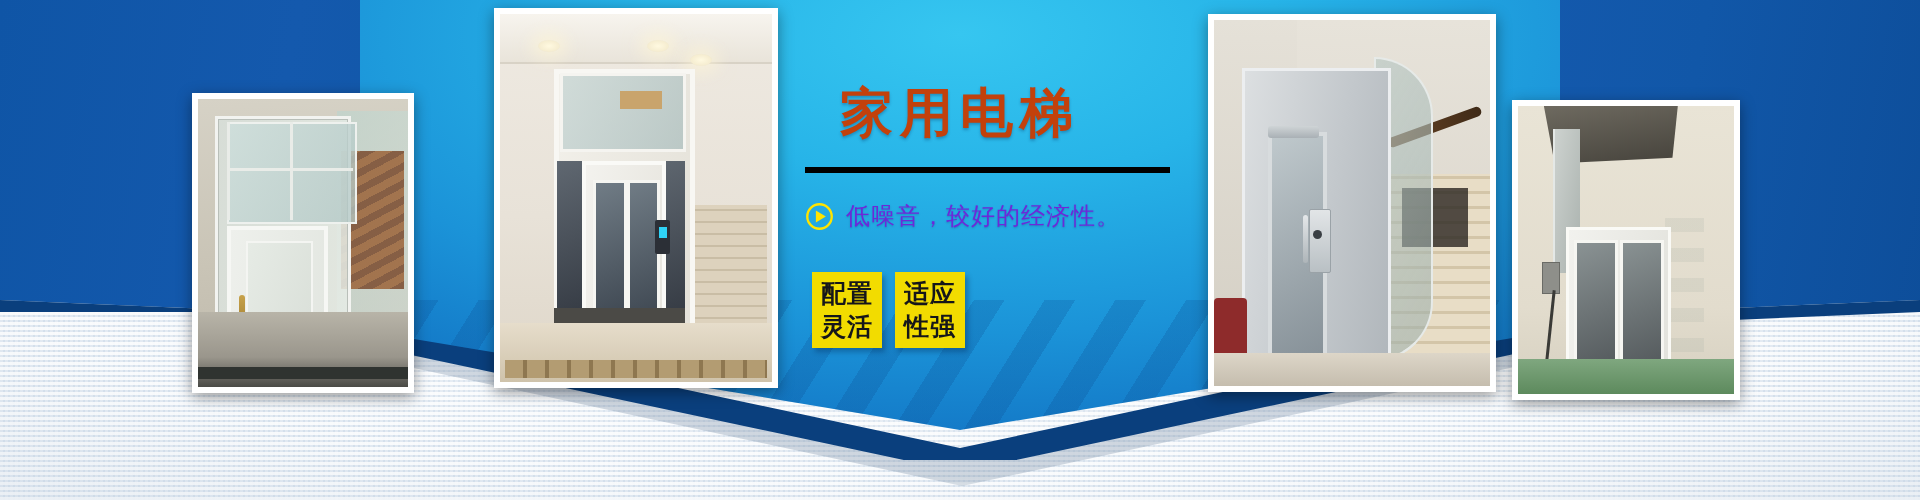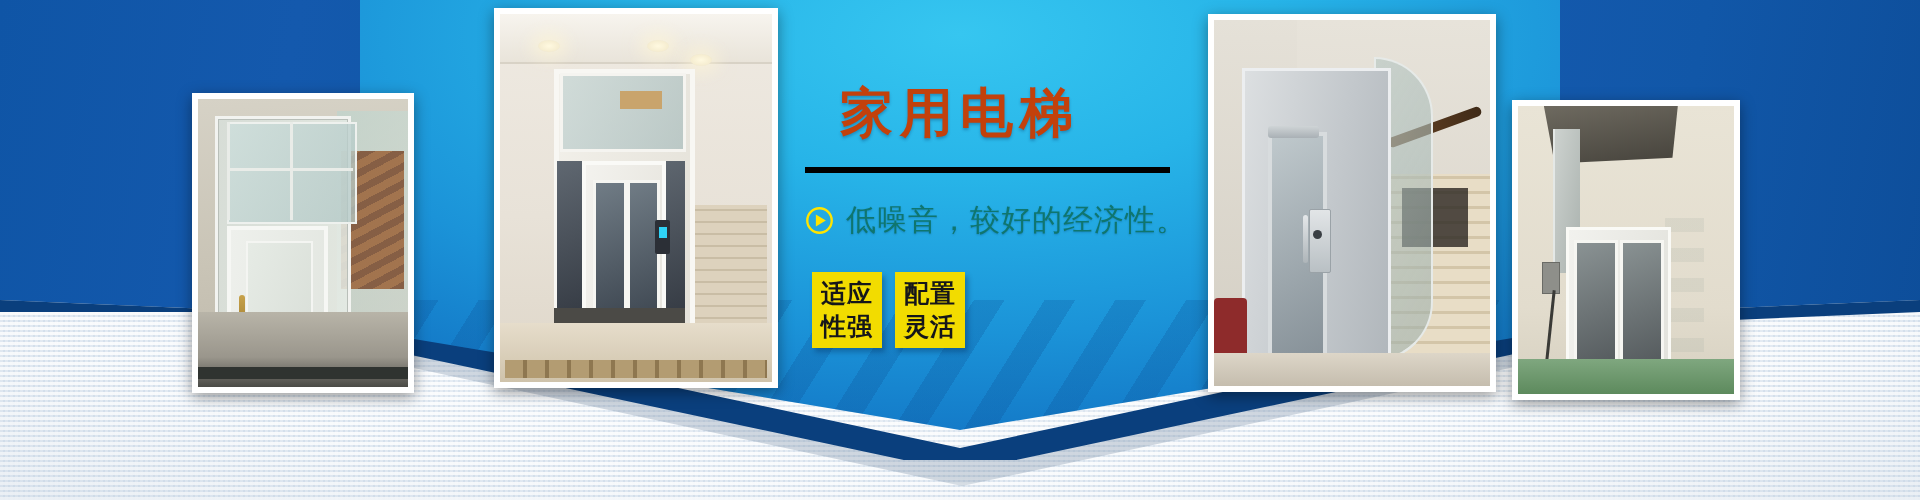--- a/index.html
+++ b/index.html
@@ -212,21 +212,21 @@
   }
   .rule{
     position:absolute;left:805px;top:167px;width:365px;height:6px;background:#000000;
   }
   .subline{
     position:absolute;left:805px;top:200px;width:400px;
     display:flex;align-items:center;gap:12px;
   }
   .arrow-icon{width:29px;height:29px;flex:0 0 29px;display:block;}
   .subtext{
-    font-size:30px;color:#0f766e;letter-spacing:1px;white-space:nowrap;
+    font-size:24px;color:#6d28d9;letter-spacing:1px;white-space:nowrap;
     font-family:"DejaVu Sans","Liberation Sans",sans-serif;
     text-shadow:0 1px 2px rgba(0,40,90,.25);
   }
   .badges{
     position:absolute;left:812px;top:272px;display:flex;gap:13px;
   }
   .badge{
     width:70px;height:76px;background:#f2dc00;
     box-shadow:3px 4px 5px rgba(0,30,70,.32);
     display:flex;flex-direction:column;align-items:center;justify-content:center;
@@ -358,23 +358,23 @@
     <div class="subline">
       <svg class="arrow-icon" viewBox="0 0 32 32">
         <circle cx="16" cy="16" r="13.5" fill="none" stroke="#ffe400" stroke-width="2.6"></circle>
         <path d="M12 9.5 L23 16 L12 22.5 Z" fill="#ffe400"></path>
       </svg>
       <div class="subtext">低噪音，较好的经济性。</div>
     </div>
 
     <div class="badges">
       <div class="badge">
+        <span>配置</span>
+        <span>灵活</span>
+      </div>
+      <div class="badge">
         <span>适应</span>
         <span>性强</span>
       </div>
-      <div class="badge">
-        <span>配置</span>
-        <span>灵活</span>
-      </div>
     </div>
 
   </div>
 </div>
 
 </body></html>

